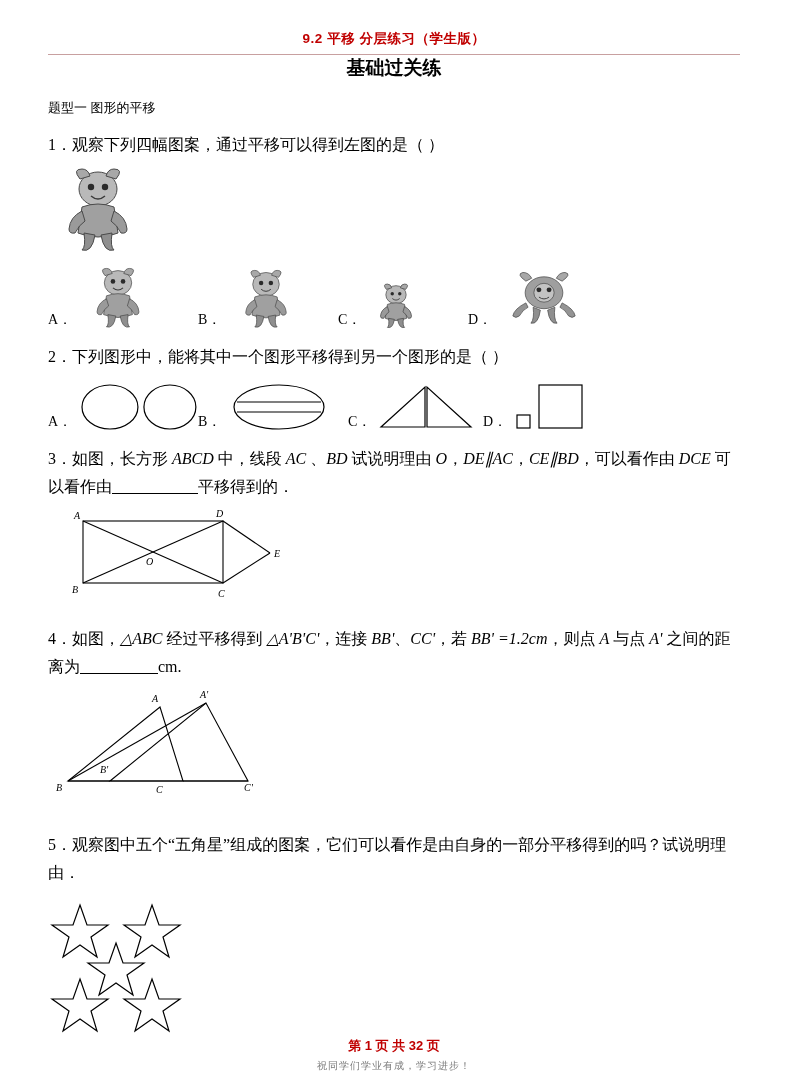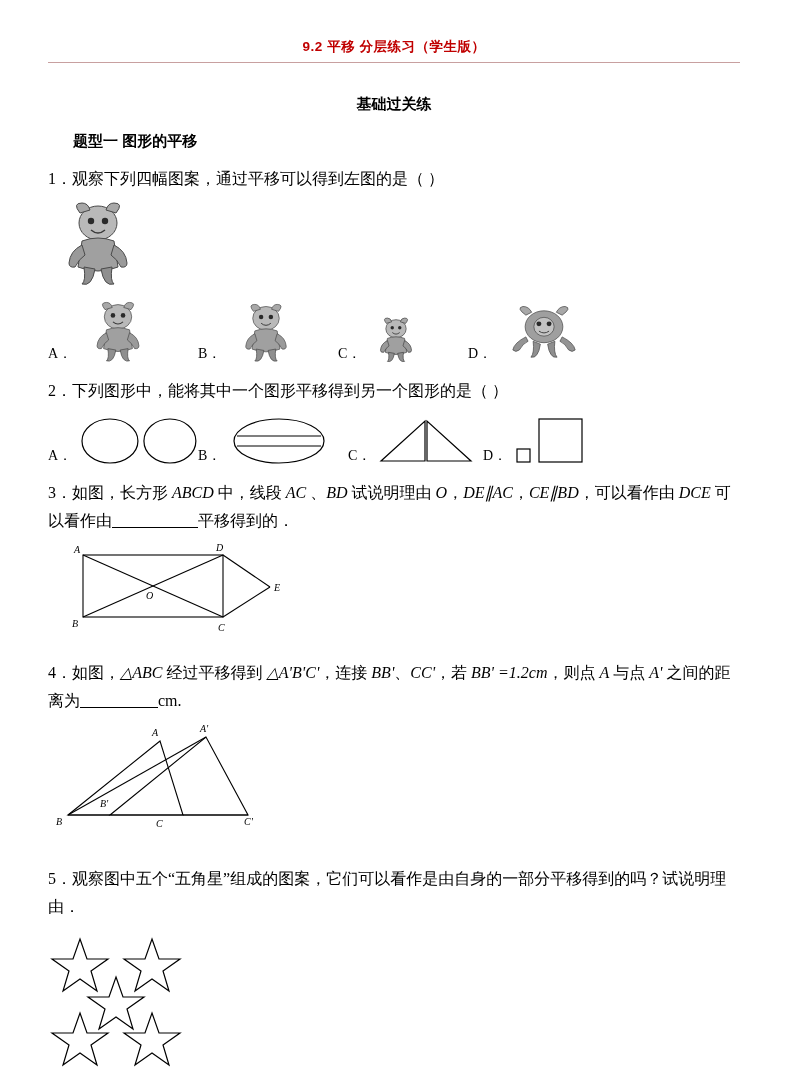--- a/index.html
+++ b/index.html
@@ -8,48 +8,47 @@
     background:#ffffff;
     font-family:"Liberation Serif", serif;
     color:#000;
     position:relative;
     overflow:hidden;
   }
   .page{
     position:relative;
     width:788px;height:1089px;
     box-sizing:border-box;
-    padding:16px 48px;
+    padding:8px 48px;
   }
   .doc-title{
     text-align:center;
     font-family:"Liberation Sans", sans-serif;
     font-weight:bold;
     font-size:13.5px;
     color:#c00000;
     padding-top:22px;
     letter-spacing:0.5px;
   }
   .title-rule{
     border-bottom:1px solid #c8a0a0;
     margin-top:6px;
   }
   .section-title{
     text-align:center;
     font-weight:bold;
-    font-size:15px;
-    margin-top:32px;
+    font-size:19px;
+    margin-top:0;
     font-family:"Liberation Sans", sans-serif;
   }
   .type-title{
-    font-weight:bold;
-    font-size:15px;
+    font-weight:normal;
+    font-size:13px;
     margin-top:18px;
     font-family:"Liberation Sans", sans-serif;
-    margin-left:25px;
   }
   .q{
     font-size:16px;
     line-height:1.75;
     margin-top:14px;
   }
   .q .it{font-style:italic;text-align:center;}
   .blank{
     display:inline-block;
     border-bottom:1px solid #000;
@@ -289,14 +288,18 @@
       <g fill="none" stroke="#000" stroke-width="1.2">
         <polygon points="28,4 35,24 56,24 39,36 45,56 28,44 11,56 17,36 0,24 21,24" transform="translate(4,6)"></polygon>
         <polygon points="28,4 35,24 56,24 39,36 45,56 28,44 11,56 17,36 0,24 21,24" transform="translate(76,6)"></polygon>
         <polygon points="28,4 35,24 56,24 39,36 45,56 28,44 11,56 17,36 0,24 21,24" transform="translate(40,44)"></polygon>
         <polygon points="28,4 35,24 56,24 39,36 45,56 28,44 11,56 17,36 0,24 21,24" transform="translate(4,80)"></polygon>
         <polygon points="28,4 35,24 56,24 39,36 45,56 28,44 11,56 17,36 0,24 21,24" transform="translate(76,80)"></polygon>
       </g>
     </svg>
   </div>
 
+  <div class="footer">
+    <span>第 1 页 共 32 页</span>
+    <span class="f2">祝同学们学业有成，学习进步！</span>
+  </div>
 
 </div>
 
 </body></html>

